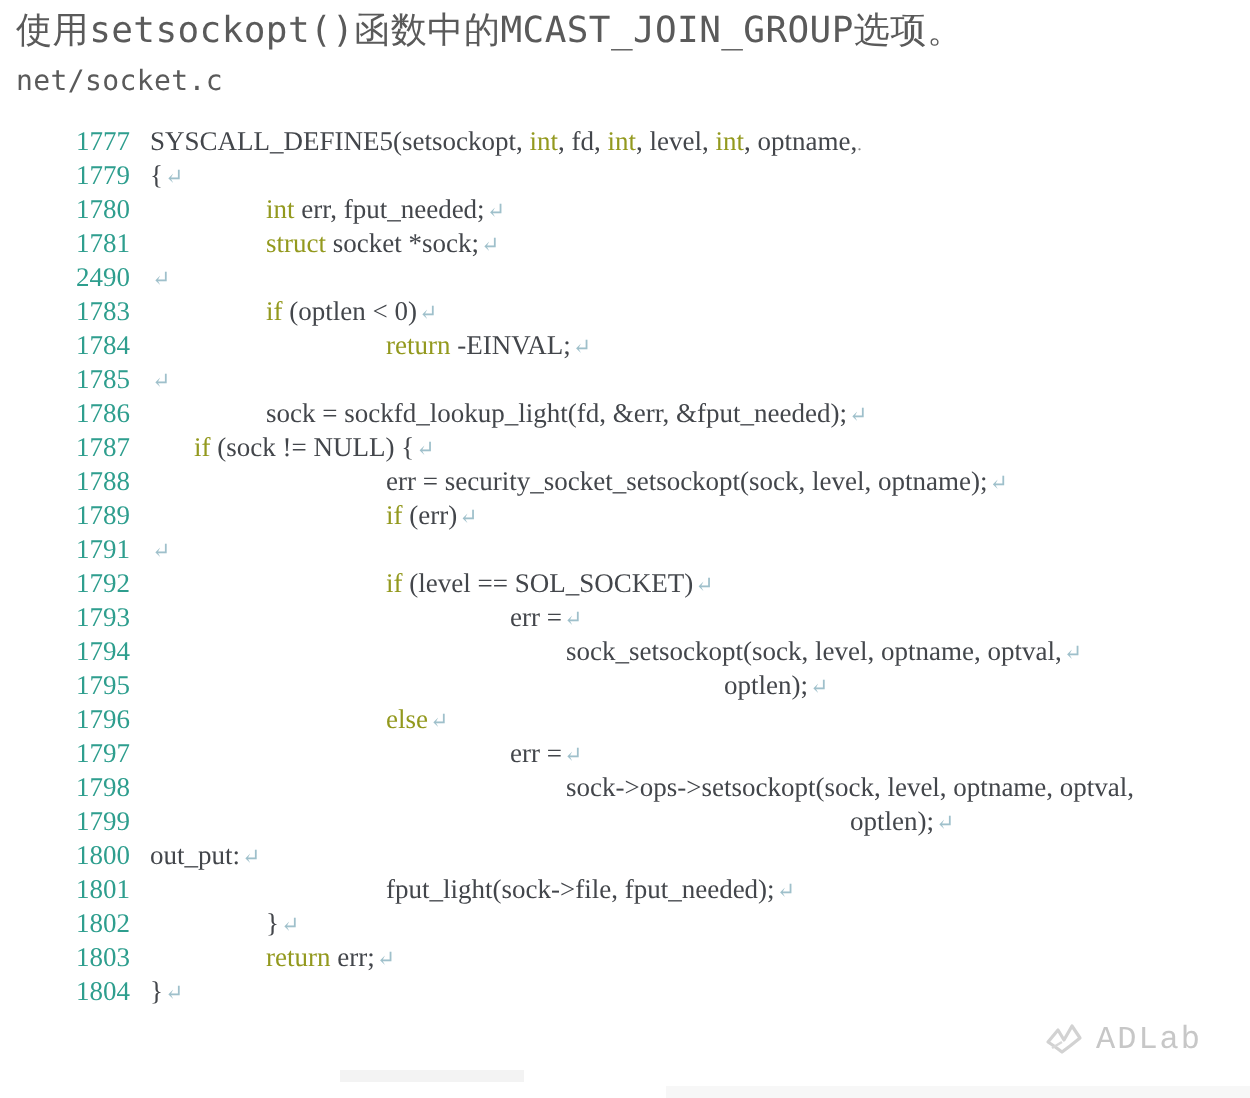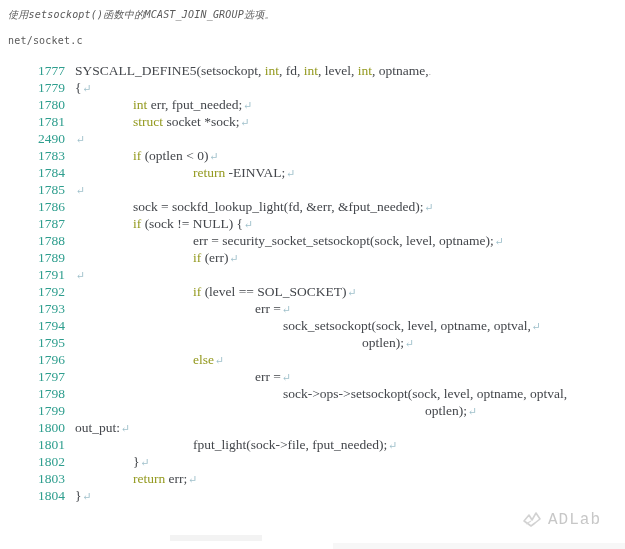--- a/index.html
+++ b/index.html
@@ -10,29 +10,28 @@
     --c-head:#5a5a5a;
     --c-wm:#c7c7c7;
   }
   html,body{margin:0;padding:0;}
   body{
     width:625px;height:549px;position:relative;background:#ffffff;
     overflow:hidden;font-family:"Liberation Sans",sans-serif;
   }
   .header{position:absolute;left:8px;top:4px;}
   .title{
-    font-size:10px;color:var(--c-head);line-height:22px;letter-spacing:.3px;
+    font-size:18px;color:var(--c-head);line-height:22px;letter-spacing:.3px;
     font-family:"Liberation Sans",sans-serif;
-    font-style:italic;
   }
   .title .mono,.path{
     font-family:"DejaVu Sans Mono","Liberation Mono",monospace;
     letter-spacing:.2px;
   }
-  .path{position:absolute;left:8px;top:31px;font-size:10px;color:var(--c-head);line-height:20px;}
+  .path{position:absolute;left:8px;top:31px;font-size:14px;color:var(--c-head);line-height:20px;}
   .code{
     position:absolute;left:0;top:62px;width:496px;
     font-family:"Liberation Serif","DejaVu Serif",serif;
     font-size:13.5px;color:var(--c-code);
   }
   .row{height:17px;line-height:17px;white-space:nowrap;}
   .ln{
     display:inline-block;margin-left:38px;width:32px;
     color:var(--c-num);
   }
@@ -64,21 +63,21 @@
 <div class="code" id="code">
     <div class="row"><span class="ln">1777</span><span class="ct" style="margin-left: 5px;"><span>SYSCALL_DEFINE5(setsockopt, </span><span class="kw">int</span><span>, fd, </span><span class="kw">int</span><span>, level, </span><span class="kw">int</span><span>, optname,</span><span class="dim">.</span></span></div>
     <div class="row"><span class="ln">1779</span><span class="ct" style="margin-left: 5px;"><span>{</span><span class="eol">↵</span></span></div>
     <div class="row"><span class="ln">1780</span><span class="ct" style="margin-left: 63px;"><span class="kw">int</span><span> err, fput_needed;</span><span class="eol">↵</span></span></div>
     <div class="row"><span class="ln">1781</span><span class="ct" style="margin-left: 63px;"><span class="kw">struct</span><span> socket *sock;</span><span class="eol">↵</span></span></div>
     <div class="row"><span class="ln">2490</span><span class="ct" style="margin-left: 5px;"><span class="eol">↵</span></span></div>
     <div class="row"><span class="ln">1783</span><span class="ct" style="margin-left: 63px;"><span class="kw">if</span><span> (optlen &lt; 0)</span><span class="eol">↵</span></span></div>
     <div class="row"><span class="ln">1784</span><span class="ct" style="margin-left: 123px;"><span class="kw">return</span><span> -EINVAL;</span><span class="eol">↵</span></span></div>
     <div class="row"><span class="ln">1785</span><span class="ct" style="margin-left: 5px;"><span class="eol">↵</span></span></div>
     <div class="row"><span class="ln">1786</span><span class="ct" style="margin-left: 63px;"><span>sock = sockfd_lookup_light(fd, &amp;err, &amp;fput_needed);</span><span class="eol">↵</span></span></div>
-    <div class="row"><span class="ln">1787</span><span class="ct" style="margin-left: 63px; text-align: center;"><span class="kw">if</span><span> (sock != NULL) {</span><span class="eol">↵</span></span></div>
+    <div class="row"><span class="ln">1787</span><span class="ct" style="margin-left: 27px; text-align: center;"><span class="kw">if</span><span> (sock != NULL) {</span><span class="eol">↵</span></span></div>
     <div class="row"><span class="ln">1788</span><span class="ct" style="margin-left: 123px;"><span>err = security_socket_setsockopt(sock, level, optname);</span><span class="eol">↵</span></span></div>
     <div class="row"><span class="ln">1789</span><span class="ct" style="margin-left: 123px; text-align: right;"><span class="kw">if</span><span> (err)</span><span class="eol">↵</span></span></div>
     <div class="row"><span class="ln">1791</span><span class="ct" style="margin-left: 5px;"><span class="eol">↵</span></span></div>
     <div class="row"><span class="ln">1792</span><span class="ct" style="margin-left: 123px;"><span class="kw">if</span><span> (level == SOL_SOCKET)</span><span class="eol">↵</span></span></div>
     <div class="row"><span class="ln">1793</span><span class="ct" style="margin-left: 185px;"><span>err =</span><span class="eol">↵</span></span></div>
     <div class="row"><span class="ln">1794</span><span class="ct" style="margin-left: 213px;"><span>sock_setsockopt(sock, level, optname, optval,</span><span class="eol">↵</span></span></div>
     <div class="row"><span class="ln">1795</span><span class="ct" style="margin-left: 292px;"><span>optlen);</span><span class="eol">↵</span></span></div>
     <div class="row"><span class="ln">1796</span><span class="ct" style="margin-left: 123px;"><span class="kw">else</span><span class="eol">↵</span></span></div>
     <div class="row"><span class="ln">1797</span><span class="ct" style="margin-left: 185px;"><span>err =</span><span class="eol">↵</span></span></div>
     <div class="row"><span class="ln">1798</span><span class="ct" style="margin-left: 213px;"><span>sock-&gt;ops-&gt;setsockopt(sock, level, optname, optval,</span></span></div>

